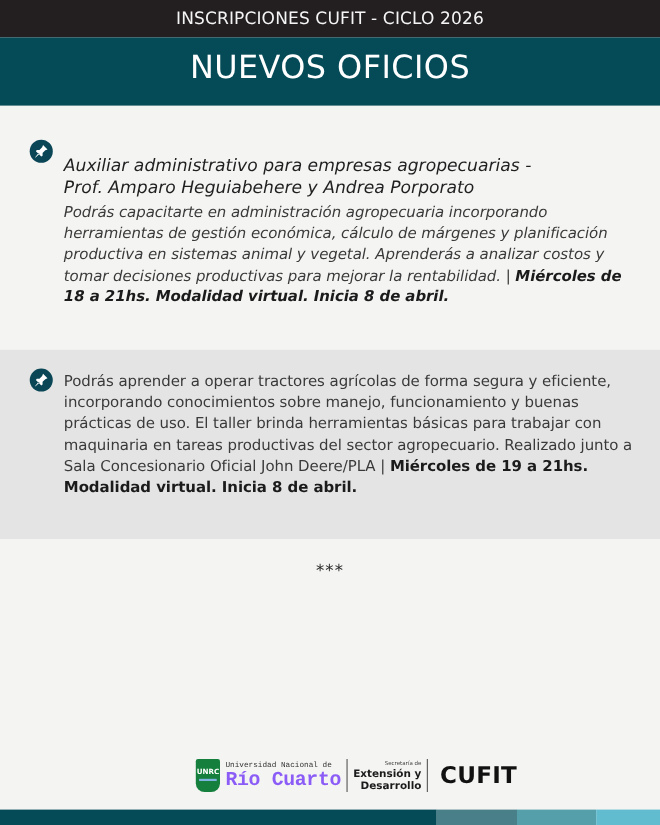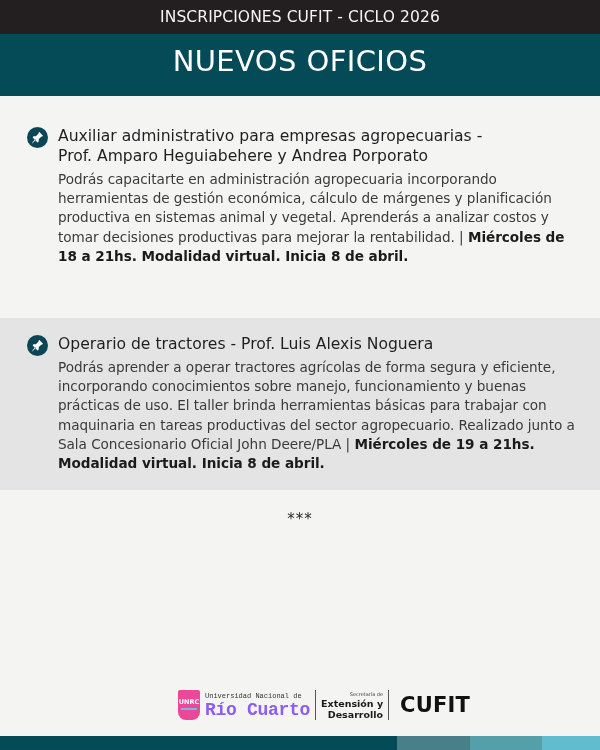--- a/index.html
+++ b/index.html
@@ -1,33 +1,33 @@
 <!DOCTYPE html>
 <html><head>
 <meta charset="utf-8">
 <style>
   * { box-sizing: border-box; margin: 0; padding: 0; }
   html, body { width: 600px; height: 750px; overflow: hidden; }
   body { background: #f4f4f3; font-family: "DejaVu Sans", "Liberation Sans", sans-serif; color: #2e2e2e; position: relative; }
   .topbar { height: 34px; background: #231f20; color: #f5f5f5; text-align: center; font-size: 15.5px; line-height: 34px; letter-spacing: 0.1px; }
   .titlebar { height: 62px; background: #054a57; color: #ffffff; text-align: center; font-size: 29px; line-height: 54px; letter-spacing: 0.4px; }
   .course { position: relative; padding-left: 58px; padding-right: 22px; }
-  .course.c1 { padding-top: 30px; height: 200px; }
+  .course.c1 { padding-top: 44px; height: 200px; font-style: italic; }
   .course.c2 { background: #e3e4e3; margin-top: 0; padding-top: 16px; height: 172px; }
   .pin { position: absolute; left: 27px; width: 21px; height: 21px; border-radius: 50%; background: #0a4656; display: flex; align-items: center; justify-content: center; }
   .c1 .pin { top: 31px; }
   .c2 .pin { top: 17px; }
   .pin svg { width: 13px; height: 13px; }
   .ctitle { font-size: 15.6px; line-height: 20px; color: #1f1f1f; }
   .cdesc { margin-top: 4px; font-size: 13.6px; line-height: 19.2px; color: #3a3a3a; letter-spacing: -0.05px; }
   .cdesc b { color: #1b1b1b; font-weight: bold; }
   .gap { height: 22px; }
   .stars { position: absolute; top: 510px; left: 0; width: 600px; text-align: center; font-size: 15px; color: #2a2a2a; letter-spacing: 1px; }
   .logos { position: absolute; top: 687px; left: 178px; height: 36px; display: flex; align-items: center; }
-  .unrc-shield { width: 22px; height: 30px; background: #ec4899; border-radius: 2px 2px 8px 8px; display: flex; flex-direction: column; align-items: center; justify-content: center; text-align: center; }
+  .unrc-shield { width: 22px; height: 30px; background: #15803d; border-radius: 2px 2px 8px 8px; display: flex; flex-direction: column; align-items: center; justify-content: center; text-align: center; }
   .unrc-shield span { color: #fff; font-size: 6.5px; font-weight: bold; line-height: 8px; }
   .unrc-shield .wave { width: 16px; height: 5px; border-top: 2px solid #7fb4e0; margin-top: 2px; }
   .univ { margin-left: 5px; display: flex; flex-direction: column; font-family: Liberation Mono, monospace; }
   .univ .small { font-size: 7px; color: #333; line-height: 9px; }
   .univ .big { font-size: 18px; font-weight: bold; color: #8b5cf6; line-height: 18px; letter-spacing: -0.3px; }
   .sep { width: 1px; height: 30px; background: #555; margin: 0 5px; }
   .sec { display: flex; flex-direction: column; text-align: right; }
   .sec .tiny { font-size: 5px; color: #444; line-height: 7px; }
   .sec .mid { font-size: 9.5px; font-weight: bold; color: #1a1a1a; line-height: 11px; }
   .cufit { font-size: 21px; font-weight: bold; color: #111; letter-spacing: 0.2px; margin-left: 6px; }
@@ -60,23 +60,20 @@
 </div>
 
 <div class="gap"></div>
 
 <div class="course c2">
   <div class="pin">
     <svg viewBox="0 0 16 16">
         <path d="M10 1 L15 6 L12.5 7 L9.5 10 L9.5 13 L8 14 L2 8 L3 6.5 L6 6.5 L9 3.5 Z M5 10 L1 15 L1.6 15 L6 11 Z" fill="#fff"></path>
       </svg>
   </div>
-  <div class="ctitle">
-    <span>Operario de tractores - Prof. Luis Alexis Noguera</span>
-  </div>
   <div class="cdesc">
     <span>Podrás aprender a operar tractores agrícolas de forma segura y eficiente, incorporando conocimientos sobre manejo, funcionamiento y buenas prácticas de uso. El taller brinda herramientas básicas para trabajar con maquinaria en tareas productivas del sector agropecuario. Realizado junto a Sala Concesionario Oficial John Deere/PLA | </span><b>Miércoles de 19 a 21hs. Modalidad virtual. Inicia 8 de abril.</b>
   </div>
 </div>
 
 <div class="stars">***</div>
 
 <div class="logos">
   <div class="unrc-shield">
     <span>UNRC</span>

